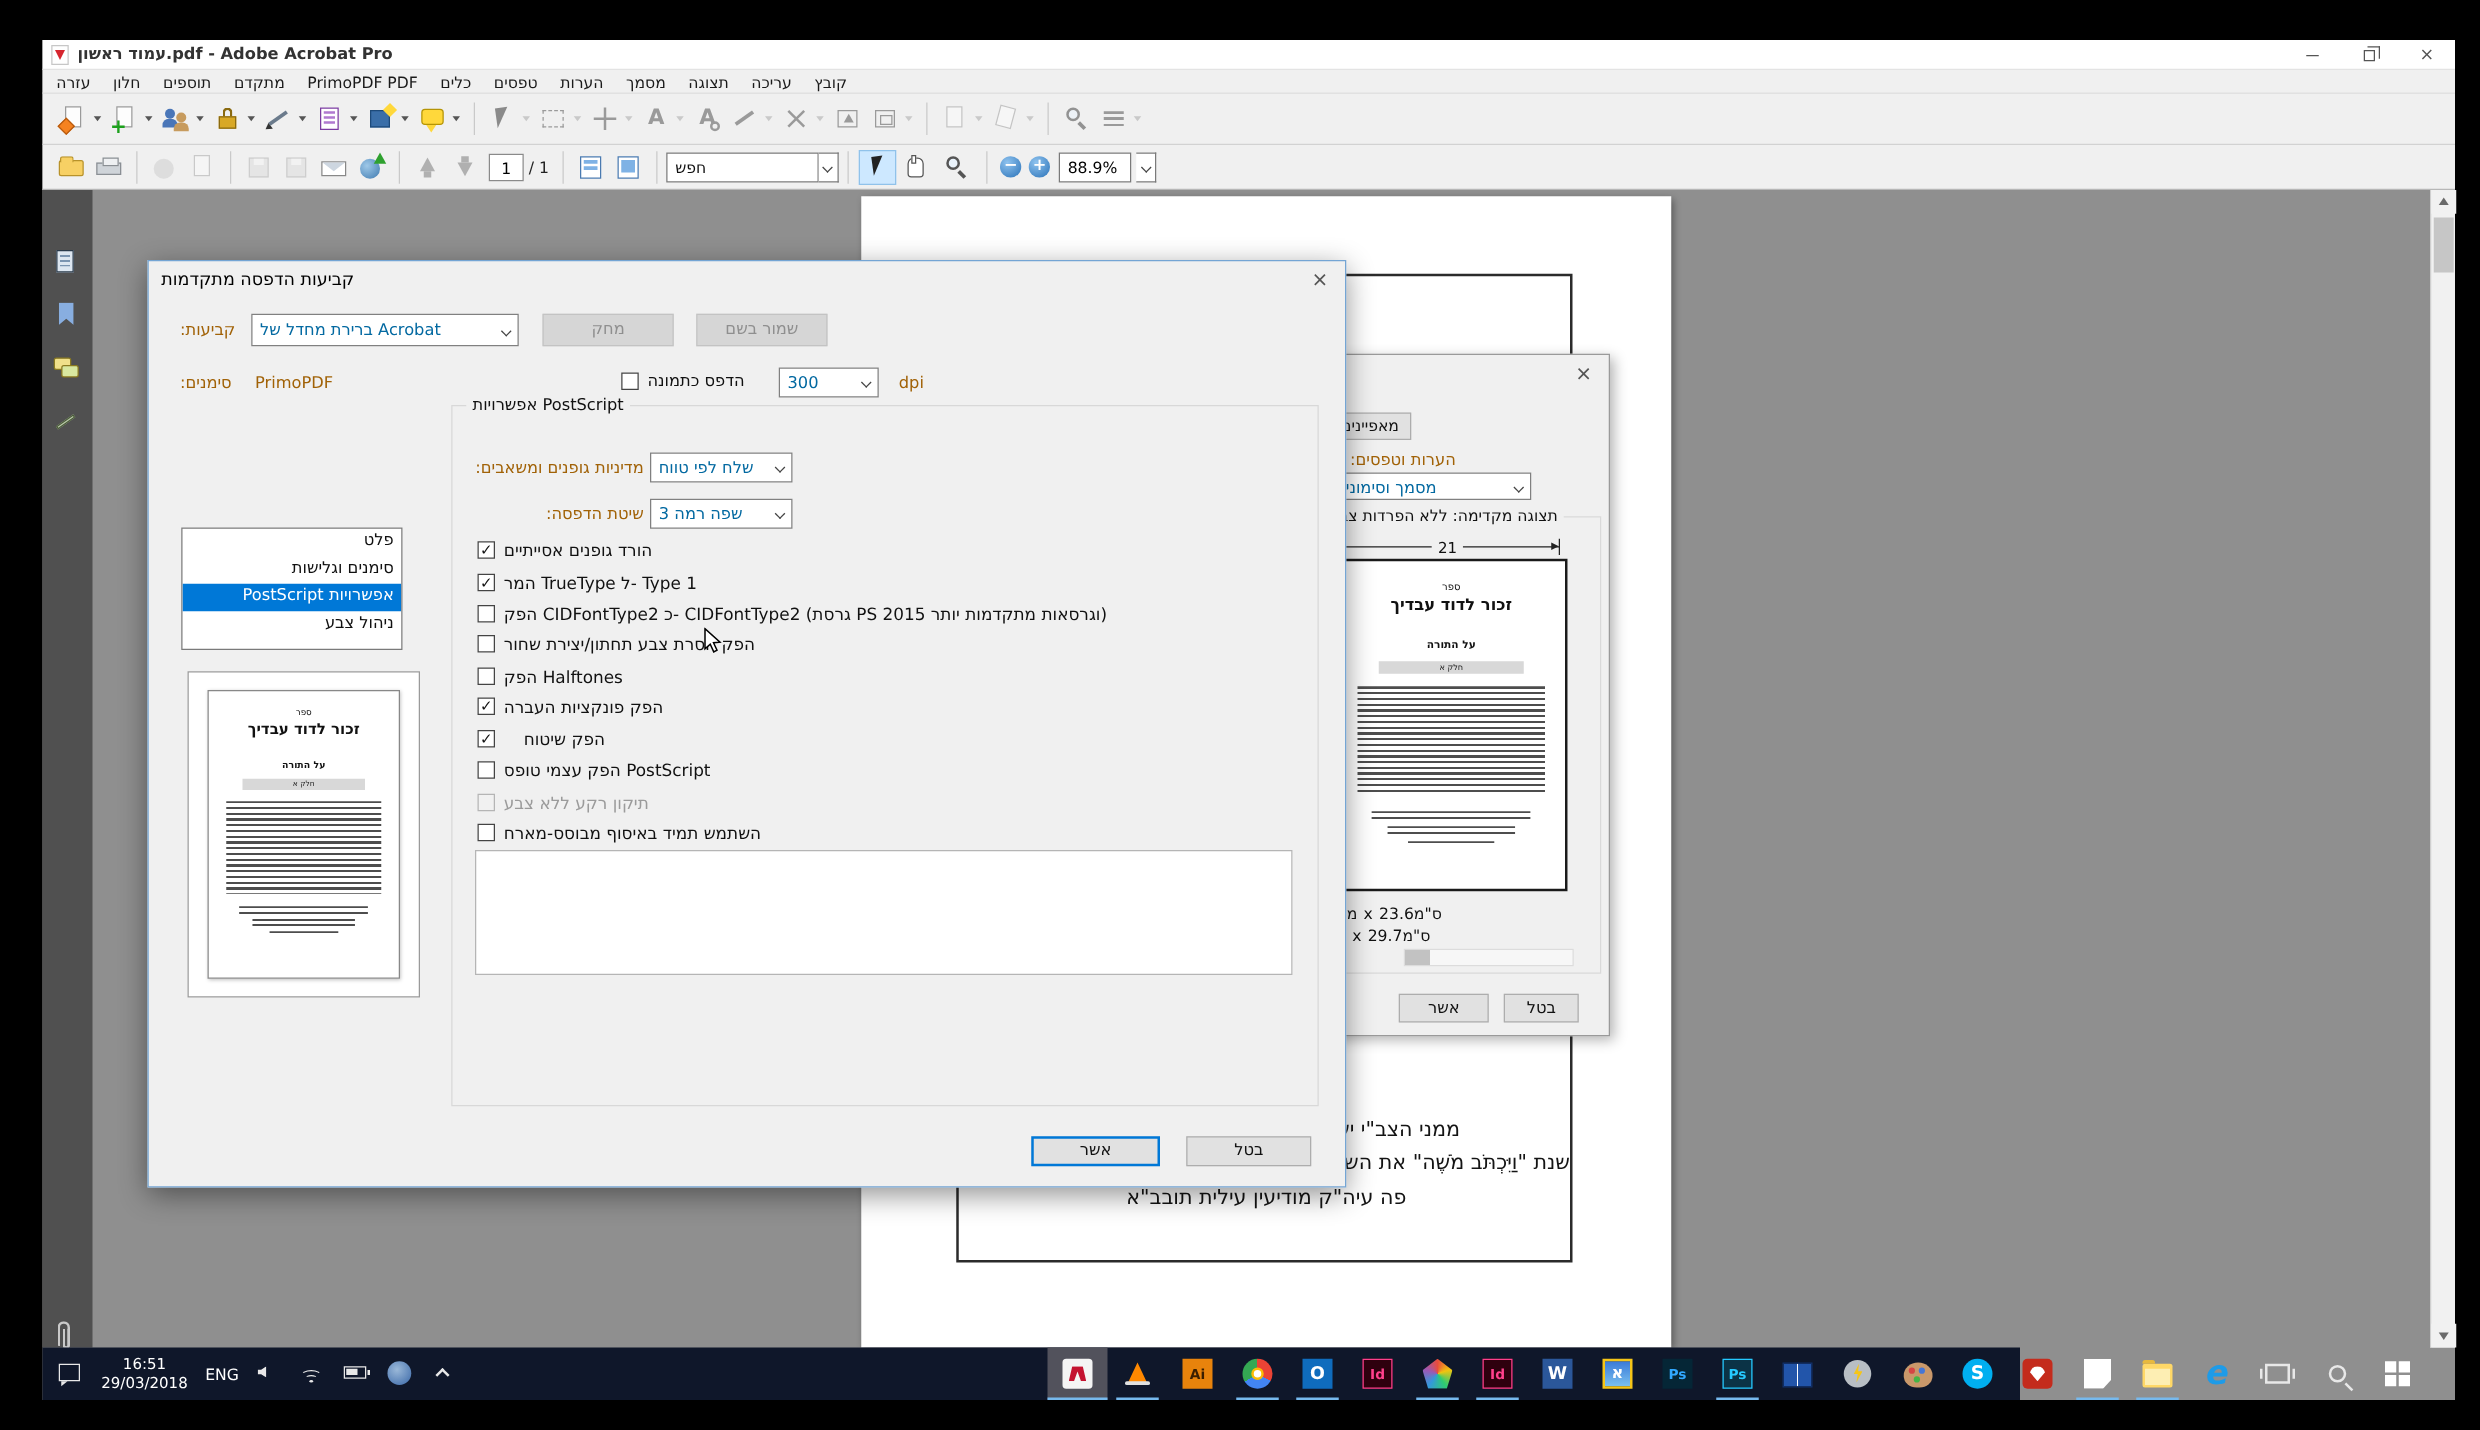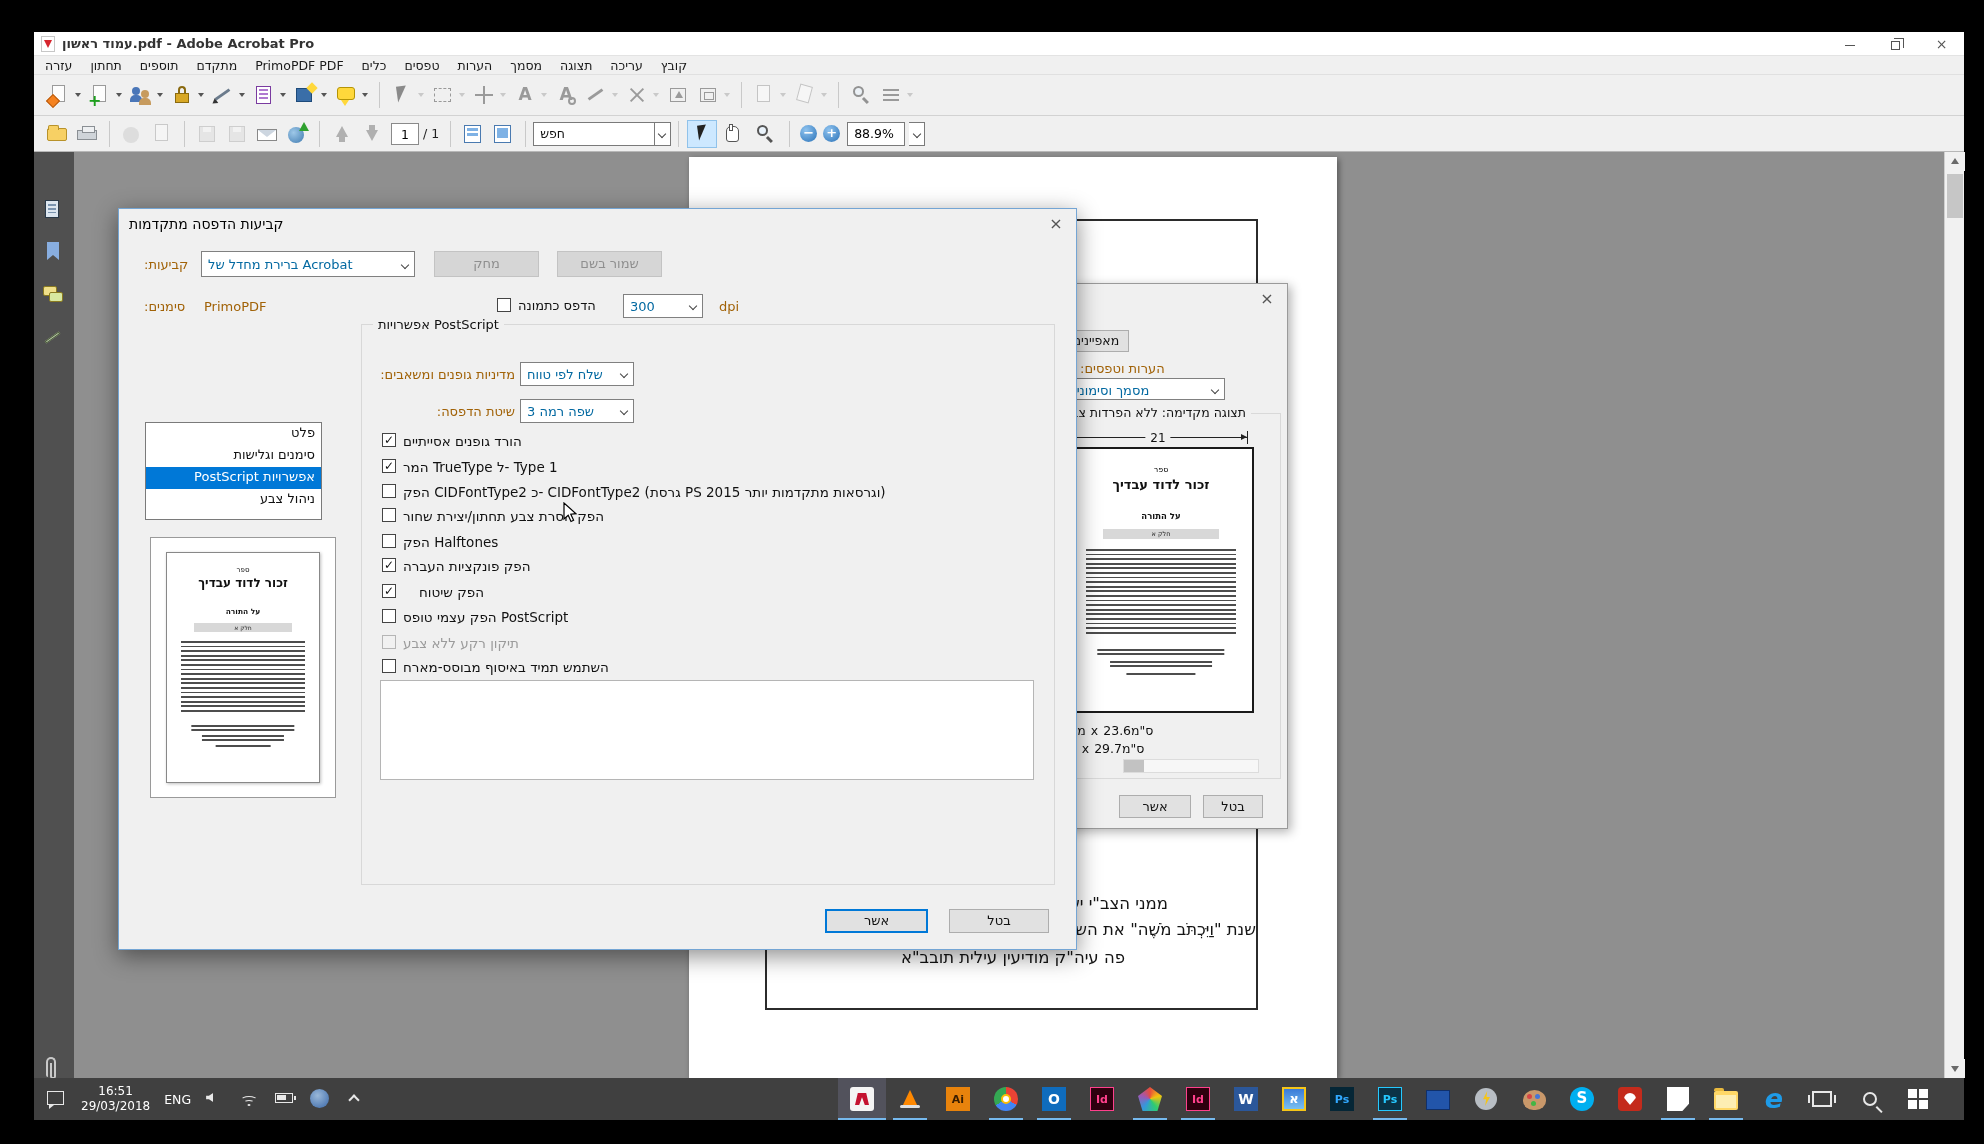--- a/index.html
+++ b/index.html
@@ -163,21 +163,21 @@
   .dlabel { position:absolute; font-size:13px; color:#a16207; white-space:nowrap; }
   #dlg-group { position:absolute; left:242px; top:115px; width:694px; height:561px; border:1px solid #d8d8d8; }
   #dlg-list { position:absolute; left:26px; top:213px; width:177px; height:98px; background:#fff; border:1px solid #7a7a7a; overflow:hidden; }
   .li { height:22px; font-size:13px; color:#111; direction:rtl; padding:2px 6px 0 0; white-space:nowrap; }
   .li.sel { background:#0078d7; color:#fff; }
   #dlg-prevframe { position:absolute; left:31px; top:328px; width:186px; height:261px; background:#fff; border:1px solid #9a9a9a; }
   #dlg-prevpage { left:15px; top:14px; width:154px; height:231px; border:1px solid #888; box-shadow:1px 1px 3px rgba(0,0,0,.25); }
   #dlg-textarea { position:absolute; left:18px; top:355px; width:654px; height:100px; background:#fff; border:1px solid #b5b5b5; }
 
   
-  #taskbar { position:absolute; left:0; top:1046px; width:1930px; height:42px; background:#404040; }
+  #taskbar { position:absolute; left:0; top:1046px; width:1582px; height:42px; background:#0f172a; }
   #tray { position:absolute; left:10px; top:0; height:42px; display:flex; align-items:center; gap:9px; }
   .trayico { position:relative; width:26px; height:26px; flex:none; }
   #clockblock { color:#fff; font-size:12px; text-align:center; line-height:1.25; flex:none; padding:0 2px; }
   #langblock { color:#fff; font-size:12.5px; flex:none; padding:0 3px; }
   .tk-ac { position:absolute; left:3px; top:5px; width:17px; height:14px; border:1.5px solid #e8e8e8; }
   .tk-ac::after { content:""; position:absolute; left:1px; bottom:-5px; width:0; height:0; border-top:4px solid #e8e8e8; border-right:5px solid transparent; }
   .tk-spk { position:absolute; left:3px; top:7px; width:7px; height:9px; background:#e8e8e8; clip-path:polygon(0 30%,40% 30%,100% 0,100% 100%,40% 70%,0 70%); }
   .tk-spk::after { content:""; position:absolute; left:8px; top:-1px; width:8px; height:11px; border:1.5px solid #e8e8e8; border-left:none; border-radius:0 8px 8px 0; }
   .tk-wifi { position:absolute; left:2px; top:4px; width:18px; height:16px; }
   .tk-wifi i { position:absolute; left:50%; transform:translateX(-50%); border:1.6px solid #e8e8e8; border-bottom:none; border-left-color:transparent; border-right-color:transparent; border-radius:50% 50% 0 0; }
@@ -245,21 +245,21 @@
       <span class="mi">קובץ</span>
       <span class="mi">עריכה</span>
       <span class="mi">תצוגה</span>
       <span class="mi">מסמך</span>
       <span class="mi">הערות</span>
       <span class="mi">טפסים</span>
       <span class="mi">כלים</span>
       <span class="mi">PrimoPDF PDF</span>
       <span class="mi">מתקדם</span>
       <span class="mi">תוספים</span>
-      <span class="mi">תחתון</span>
+      <span class="mi">חלון</span>
       <span class="mi">עזרה</span>
     </div>
   </div>
 
   <div id="toolbar1">
     <span class="ico">
         <span class="sh-page"></span>
         <span class="sh-star"></span>
       </span>
       <span class="caret"></span>

